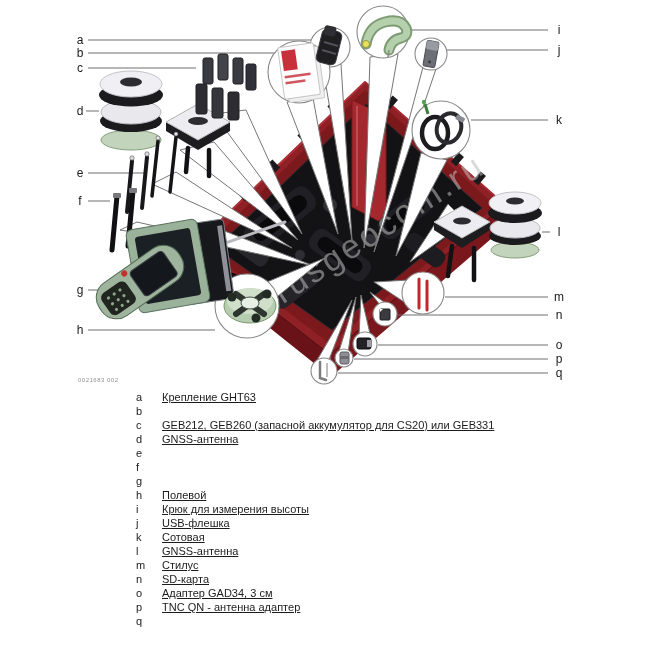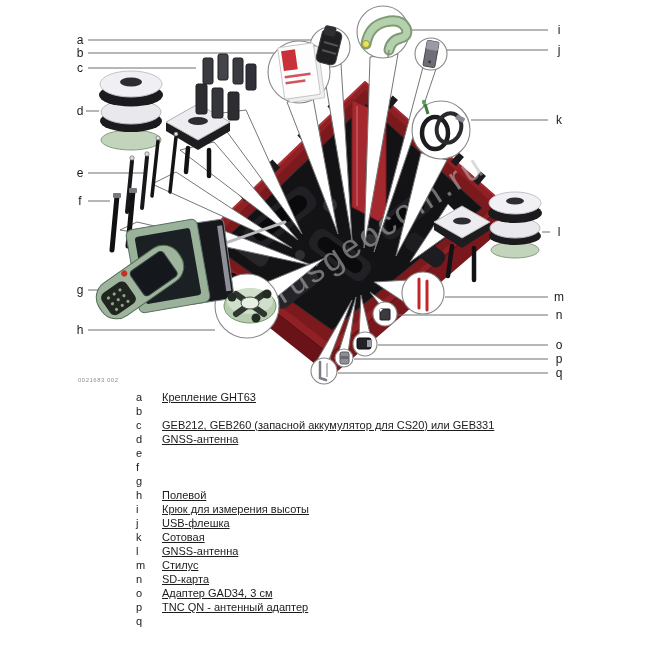--- a/index.html
+++ b/index.html
@@ -372,20 +372,20 @@
     <div class="legend-row">
         <span class="legend-letter">n</span>
         <span class="legend-text">SD-карта</span>
       </div>
     <div class="legend-row">
         <span class="legend-letter">o</span>
         <span class="legend-text">Адаптер GAD34, 3 см</span>
       </div>
     <div class="legend-row">
         <span class="legend-letter">p</span>
-        <span class="legend-text">TNC QN - антенный адаптер</span>
+        <span class="legend-text">TNC QN - антенна адаптер</span>
       </div>
     <div class="legend-row">
         <span class="legend-letter">q</span>
       </div>
   </div>
 
 </div>
 
 </body></html>

